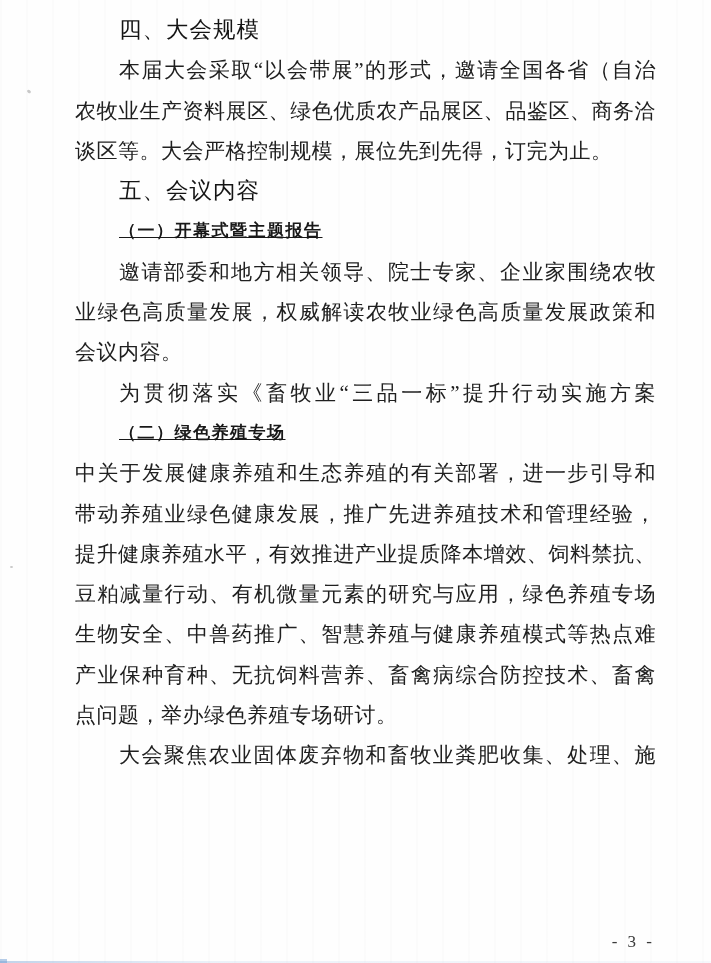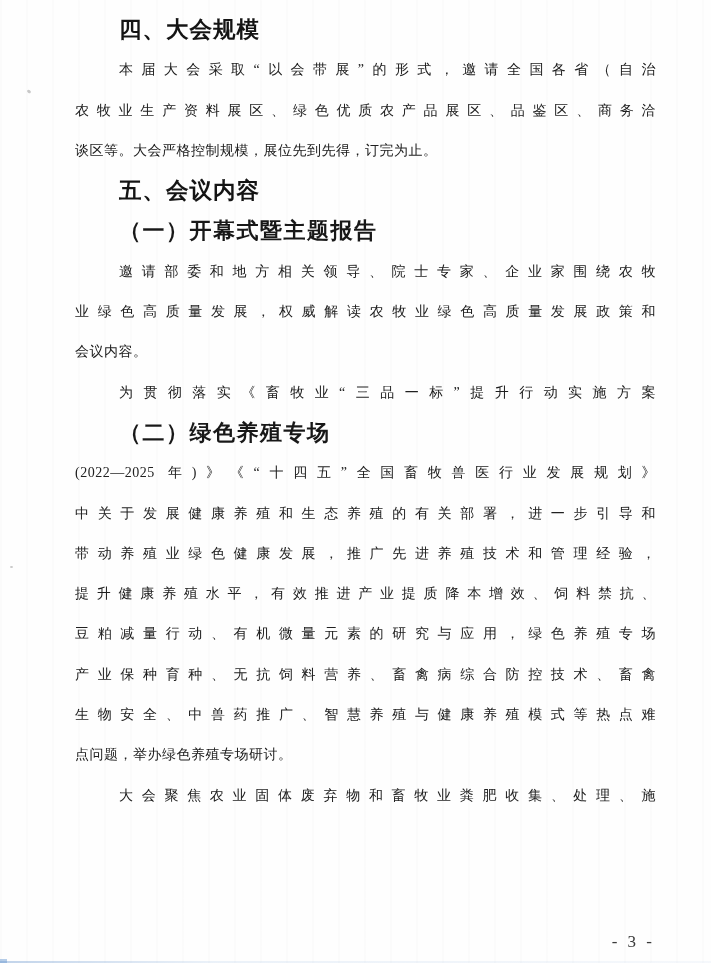--- a/index.html
+++ b/index.html
@@ -23,46 +23,47 @@
   }
   .content {
     position: absolute;
     top: 10px;
     left: 75px;
     width: 581px;
   }
   .line {
     height: 40.3px;
     line-height: 40.3px;
-    font-size: 14px;
+    font-size: 21px;
     letter-spacing: 0.5px;
     white-space: nowrap;
     color: #202020;
   }
   .line.fill {
     white-space: normal;
     text-align: justify;
     text-align-last: justify;
     text-justify: inter-character;
   }
   .line.ind {
     text-indent: 44px;
   }
   .line.h1 {
     font-family: "Liberation Sans", "DejaVu Sans", sans-serif;
-    font-weight: bold;
+    font-weight: normal;
     font-size: 22.5px;
     color: #141414;
     letter-spacing: 1px;
   }
   .line.h2 {
     font-weight: bold;
-    font-size: 22px;
+    font-size: 17px;
     color: #181818;
     letter-spacing: 1.5px;
+    text-decoration: underline;
   }
   .page-number {
     position: absolute;
     right: 56px;
     bottom: 11px;
     font-size: 17px;
     letter-spacing: 3px;
     color: #3a3a3a;
     font-family: "Liberation Serif", "DejaVu Serif", serif;
   }
@@ -102,27 +103,26 @@
     <div class="line ind fill">本届大会采取“以会带展”的形式，邀请全国各省（自治</div>
     <div class="line fill">农牧业生产资料展区、绿色优质农产品展区、品鉴区、商务洽</div>
     <div class="line">谈区等。大会严格控制规模，展位先到先得，订完为止。</div>
     <div class="line h1 ind">五、会议内容</div>
     <div class="line h2 ind">（一）开幕式暨主题报告</div>
     <div class="line ind fill">邀请部委和地方相关领导、院士专家、企业家围绕农牧</div>
     <div class="line fill">业绿色高质量发展，权威解读农牧业绿色高质量发展政策和</div>
     <div class="line">会议内容。</div>
     <div class="line ind fill">为贯彻落实《畜牧业“三品一标”提升行动实施方案</div>
     <div class="line h2 ind">（二）绿色养殖专场</div>
-    <div class="line fill">(2022—2025 年)》《“十四五”全国畜牧兽医行业发展规划》</div>
     <div class="line fill">中关于发展健康养殖和生态养殖的有关部署，进一步引导和</div>
     <div class="line fill">带动养殖业绿色健康发展，推广先进养殖技术和管理经验，</div>
     <div class="line fill">提升健康养殖水平，有效推进产业提质降本增效、饲料禁抗、</div>
     <div class="line fill">豆粕减量行动、有机微量元素的研究与应用，绿色养殖专场</div>
+    <div class="line fill">生物安全、中兽药推广、智慧养殖与健康养殖模式等热点难</div>
     <div class="line fill">产业保种育种、无抗饲料营养、畜禽病综合防控技术、畜禽</div>
-    <div class="line fill">生物安全、中兽药推广、智慧养殖与健康养殖模式等热点难</div>
     <div class="line">点问题，举办绿色养殖专场研讨。</div>
     <div class="line ind fill">大会聚焦农业固体废弃物和畜牧业粪肥收集、处理、施</div>
   </div>
 
   <div class="page-number">- 3 -</div>
 
   <div class="speck s1"></div>
   <div class="speck s2"></div>
   <div class="edge-bottom"></div>
   <div class="edge-corner"></div>

